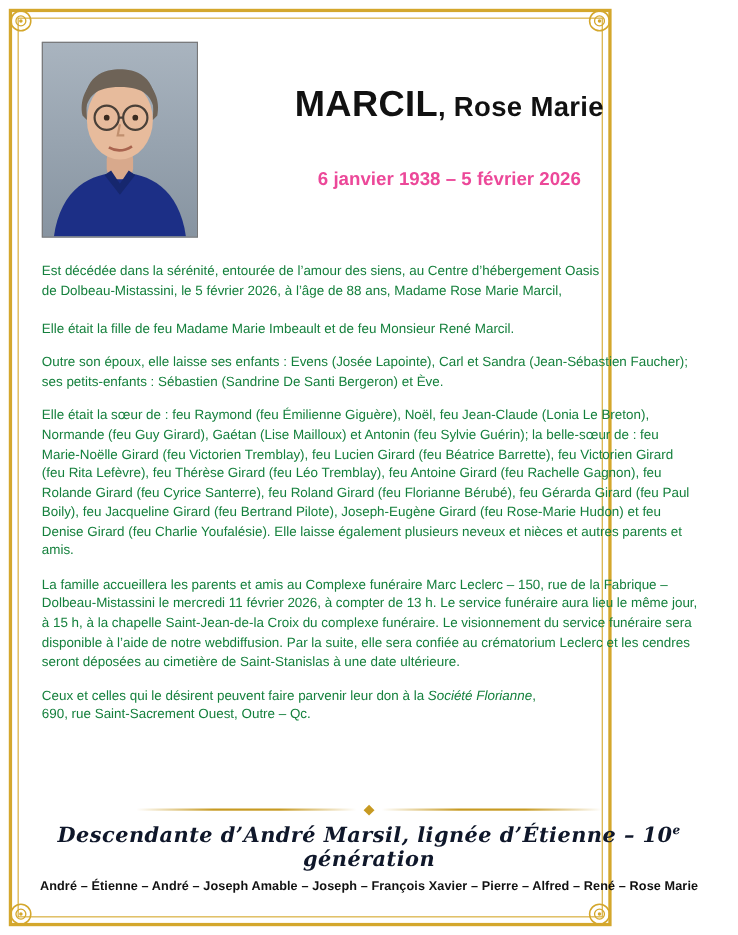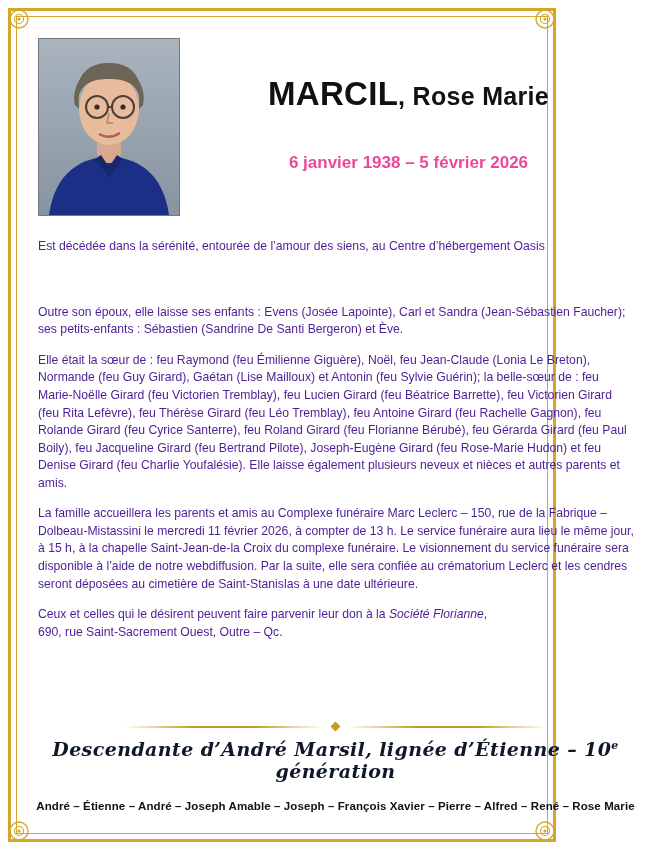--- a/index.html
+++ b/index.html
@@ -101,21 +101,21 @@
     margin-top: 40px;
     font-size: 17px;
     font-weight: bold;
     color: #ec4899;
   }
 
   
   .body-text {
     margin-top: 22px;
     padding: 0 6px 0 8px;
-    color: #4c1d95;
+    color: #15803d;
     font-size: 12.2px;
     line-height: 1.44;
     text-align: left;
   }
   .body-text p {
     margin: 0 0 13px 0;
   }
   .body-text p.tight {
     margin-bottom: 13px;
   }
@@ -150,21 +150,21 @@
   .lineage {
     font-family: "DejaVu Serif", serif;
     font-style: italic;
     font-weight: bold;
     font-size: 19px;
     color: #0f172a;
     letter-spacing: 0.4px;
   }
   .lineage sup { font-size: 11px; }
   .ancestors {
-    margin-top: 18px;
+    margin-top: 8px;
     font-size: 11.5px;
     font-weight: bold;
     color: #111;
     letter-spacing: 0.1px;
   }
 </style>
 </head>
 <body>
 
 <div class="page">
@@ -243,22 +243,23 @@
         <div class="name">
           <span class="surname">MARCIL</span><span class="given">, Rose Marie</span>
         </div>
         <div class="dates">6 janvier 1938 – 5 février 2026</div>
       </div>
     </div>
 
     <div class="body-text">
       <p class="tight">
         <span>Est décédée dans la sérénité, entourée de l’amour des siens, au Centre d’hébergement Oasis</span><br>
+        <span>de Dolbeau-Mistassini, le 5 février 2026, à l’âge de 88 ans, Madame Rose Marie Marcil,</span><br>
         <br>
-        <br>
+        <span>Elle était la fille de feu Madame Marie Imbeault et de feu Monsieur René Marcil.</span>
       </p>
 
       <p>Outre son époux, elle laisse ses enfants : Evens (Josée Lapointe), Carl et Sandra (Jean-Sébastien Faucher); ses petits-enfants : Sébastien (Sandrine De Santi Bergeron) et Ève.</p>
 
       <p>Elle était la sœur de : feu Raymond (feu Émilienne Giguère), Noël, feu Jean-Claude (Lonia Le Breton), Normande (feu Guy Girard), Gaétan (Lise Mailloux) et Antonin (feu Sylvie Guérin); la belle-sœur de : feu Marie-Noëlle Girard (feu Victorien Tremblay), feu Lucien Girard (feu Béatrice Barrette), feu Victorien Girard (feu Rita Lefèvre), feu Thérèse Girard (feu Léo Tremblay), feu Antoine Girard (feu Rachelle Gagnon), feu Rolande Girard (feu Cyrice Santerre), feu Roland Girard (feu Florianne Bérubé), feu Gérarda Girard (feu Paul Boily), feu Jacqueline Girard (feu Bertrand Pilote), Joseph-Eugène Girard (feu Rose-Marie Hudon) et feu Denise Girard (feu Charlie Youfalésie).  Elle laisse également plusieurs neveux et nièces et autres parents et amis.</p>
 
       <p>La famille accueillera les parents et amis au Complexe funéraire Marc Leclerc – 150, rue de la Fabrique – Dolbeau-Mistassini le mercredi 11 février 2026, à compter de 13 h. Le service funéraire aura lieu le même jour, à 15 h, à la chapelle Saint-Jean-de-la Croix du complexe funéraire.  Le visionnement du service funéraire sera disponible à l’aide de notre webdiffusion.  Par la suite, elle sera confiée au crématorium Leclerc et les cendres seront déposées au cimetière de Saint-Stanislas à une date ultérieure.</p>
 
       <p>
         <span>Ceux et celles qui le désirent peuvent faire parvenir leur don à la </span><span class="italic">Société Florianne</span><span>,</span><br>

